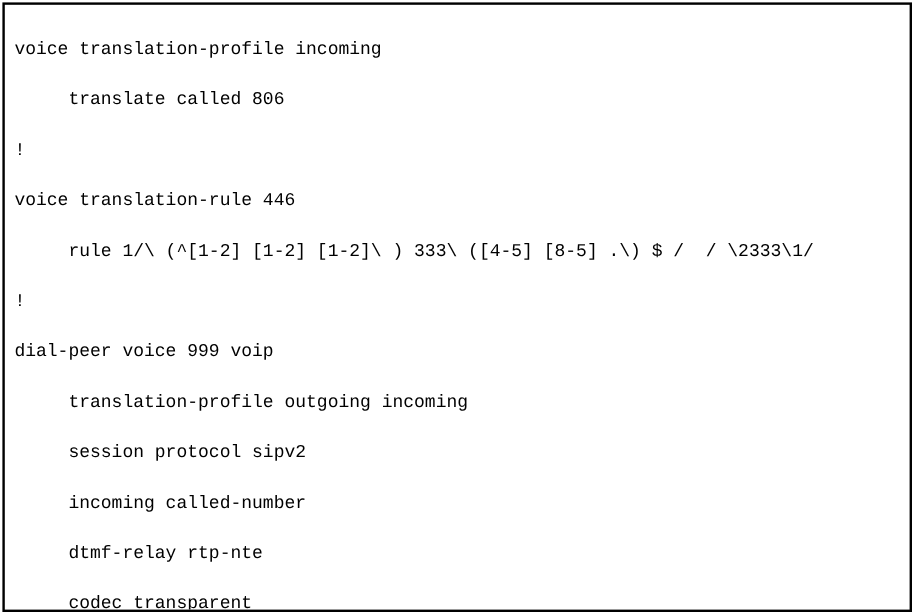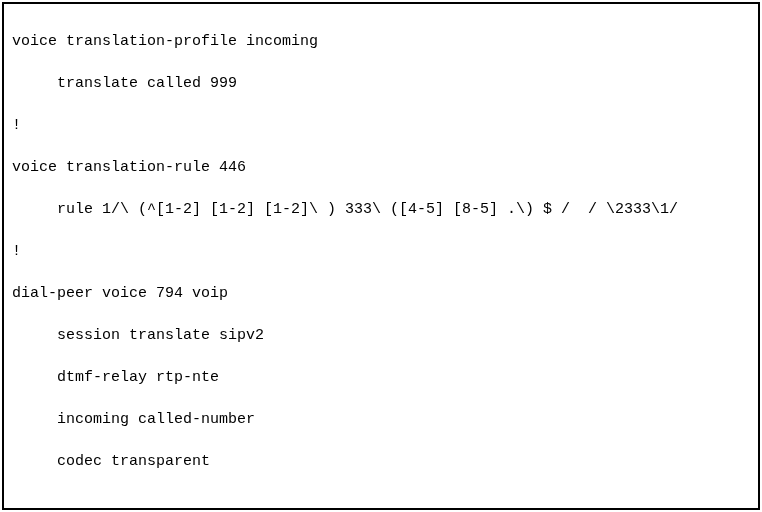--- a/index.html
+++ b/index.html
@@ -23,29 +23,30 @@
     white-space: pre;
     color: #000000;
     overflow: hidden;
   }
 </style>
 </head>
 <body>
 
 <div class="code-box">
 <div>voice translation-profile incoming</div>
-<div>     translate called 999</div>
+<div>     translate called 806</div>
 <div>!</div>
 <div>voice translation-rule 446</div>
 <div>     rule 1/\ (^[1-2] [1-2] [1-2]\ ) 333\ ([4-5] [8-5] .\) $ /  / \2333\1/</div>
 <div>!</div>
-<div>dial-peer voice 794 voip</div>
-<div>     session translate sipv2</div>
+<div>dial-peer voice 999 voip</div>
+<div>     translation-profile outgoing incoming</div>
+<div>     session protocol sipv2</div>
+<div>     incoming called-number</div>
 <div>     dtmf-relay rtp-nte</div>
-<div>     incoming called-number</div>
 <div>     codec transparent</div>
 
 
 
 
 
 
 
 
 

